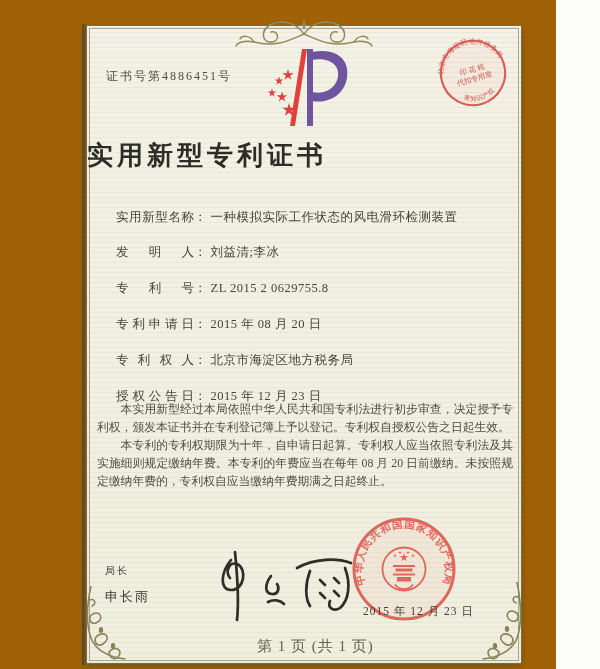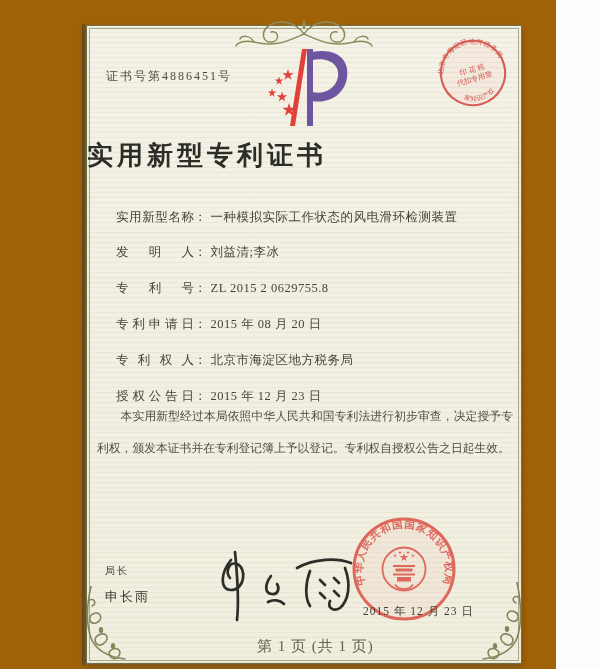--- a/index.html
+++ b/index.html
@@ -43,21 +43,21 @@
     font-size:26px;font-weight:bold;letter-spacing:4px;color:#2d2d27;
   }
   
   .frow{position:absolute;left:29px;font-size:12.5px;color:#45453a;white-space:nowrap;}
   .flabel{display:inline-block;width:78px;text-align:justify;text-align-last:justify;}
   .fcolon{display:inline-block;margin-right:4px;}
   .fvalue{letter-spacing:.5px;}
   
   .bodytext{
     position:absolute;left:10px;top:374px;width:416px;
-    font-size:11.8px;line-height:32px;color:#4e4e40;text-align:justify;
+    font-size:11.8px;line-height:18px;color:#4e4e40;text-align:justify;
   }
   .bodytext p{margin:0;text-indent:2em;}
   
   .signer-title{position:absolute;left:18px;top:538px;font-size:10px;color:#3a3a30;
     font-family:"Liberation Sans","DejaVu Sans",sans-serif;letter-spacing:2px;}
   .signer-name{position:absolute;left:18px;top:562px;font-size:13px;color:#3a3a30;
     font-family:"Liberation Sans","DejaVu Sans",sans-serif;letter-spacing:2px;}
   .signature{position:absolute;left:110px;top:520px;width:170px;height:80px;}
   .bigseal{position:absolute;left:252px;top:478px;width:130px;height:130px;opacity:.9;}
   .seal-date{position:absolute;left:276px;top:578px;font-size:11.5px;letter-spacing:1px;
@@ -155,20 +155,21 @@
     </div>
     <div class="frow" style="top:326px">
       <span class="flabel">专利权人</span><span class="fcolon">：</span><span class="fvalue">北京市海淀区地方税务局</span>
     </div>
     <div class="frow" style="top:362px">
       <span class="flabel">授权公告日</span><span class="fcolon">：</span><span class="fvalue">2015 年 12 月 23 日</span>
     </div>
 
     <div class="bodytext">
       <p>本实用新型经过本局依照中华人民共和国专利法进行初步审查，决定授予专利权，颁发本证书并在专利登记簿上予以登记。专利权自授权公告之日起生效。</p>
+      <p>本专利的专利权期限为十年，自申请日起算。专利权人应当依照专利法及其实施细则规定缴纳年费。本专利的年费应当在每年 08 月 20 日前缴纳。未按照规定缴纳年费的，专利权自应当缴纳年费期满之日起终止。</p>
     </div>
 
     <div class="signer-title">局长</div>
     <div class="signer-name">申长雨</div>
 
     <svg class="signature" viewBox="0 0 170 80">
       <g stroke="#2e2e28" stroke-width="2.7" fill="none" stroke-linecap="round" stroke-linejoin="round">
         <path d="M34,14 C24,26 22,44 34,44 C48,44 50,22 40,18 C32,15 28,26 33,32"></path>
         <path d="M38,6 C40,26 42,56 40,74"></path>
         <path d="M74,30 C68,38 67,47 75,48 C81,49 83,42 80,38"></path>

